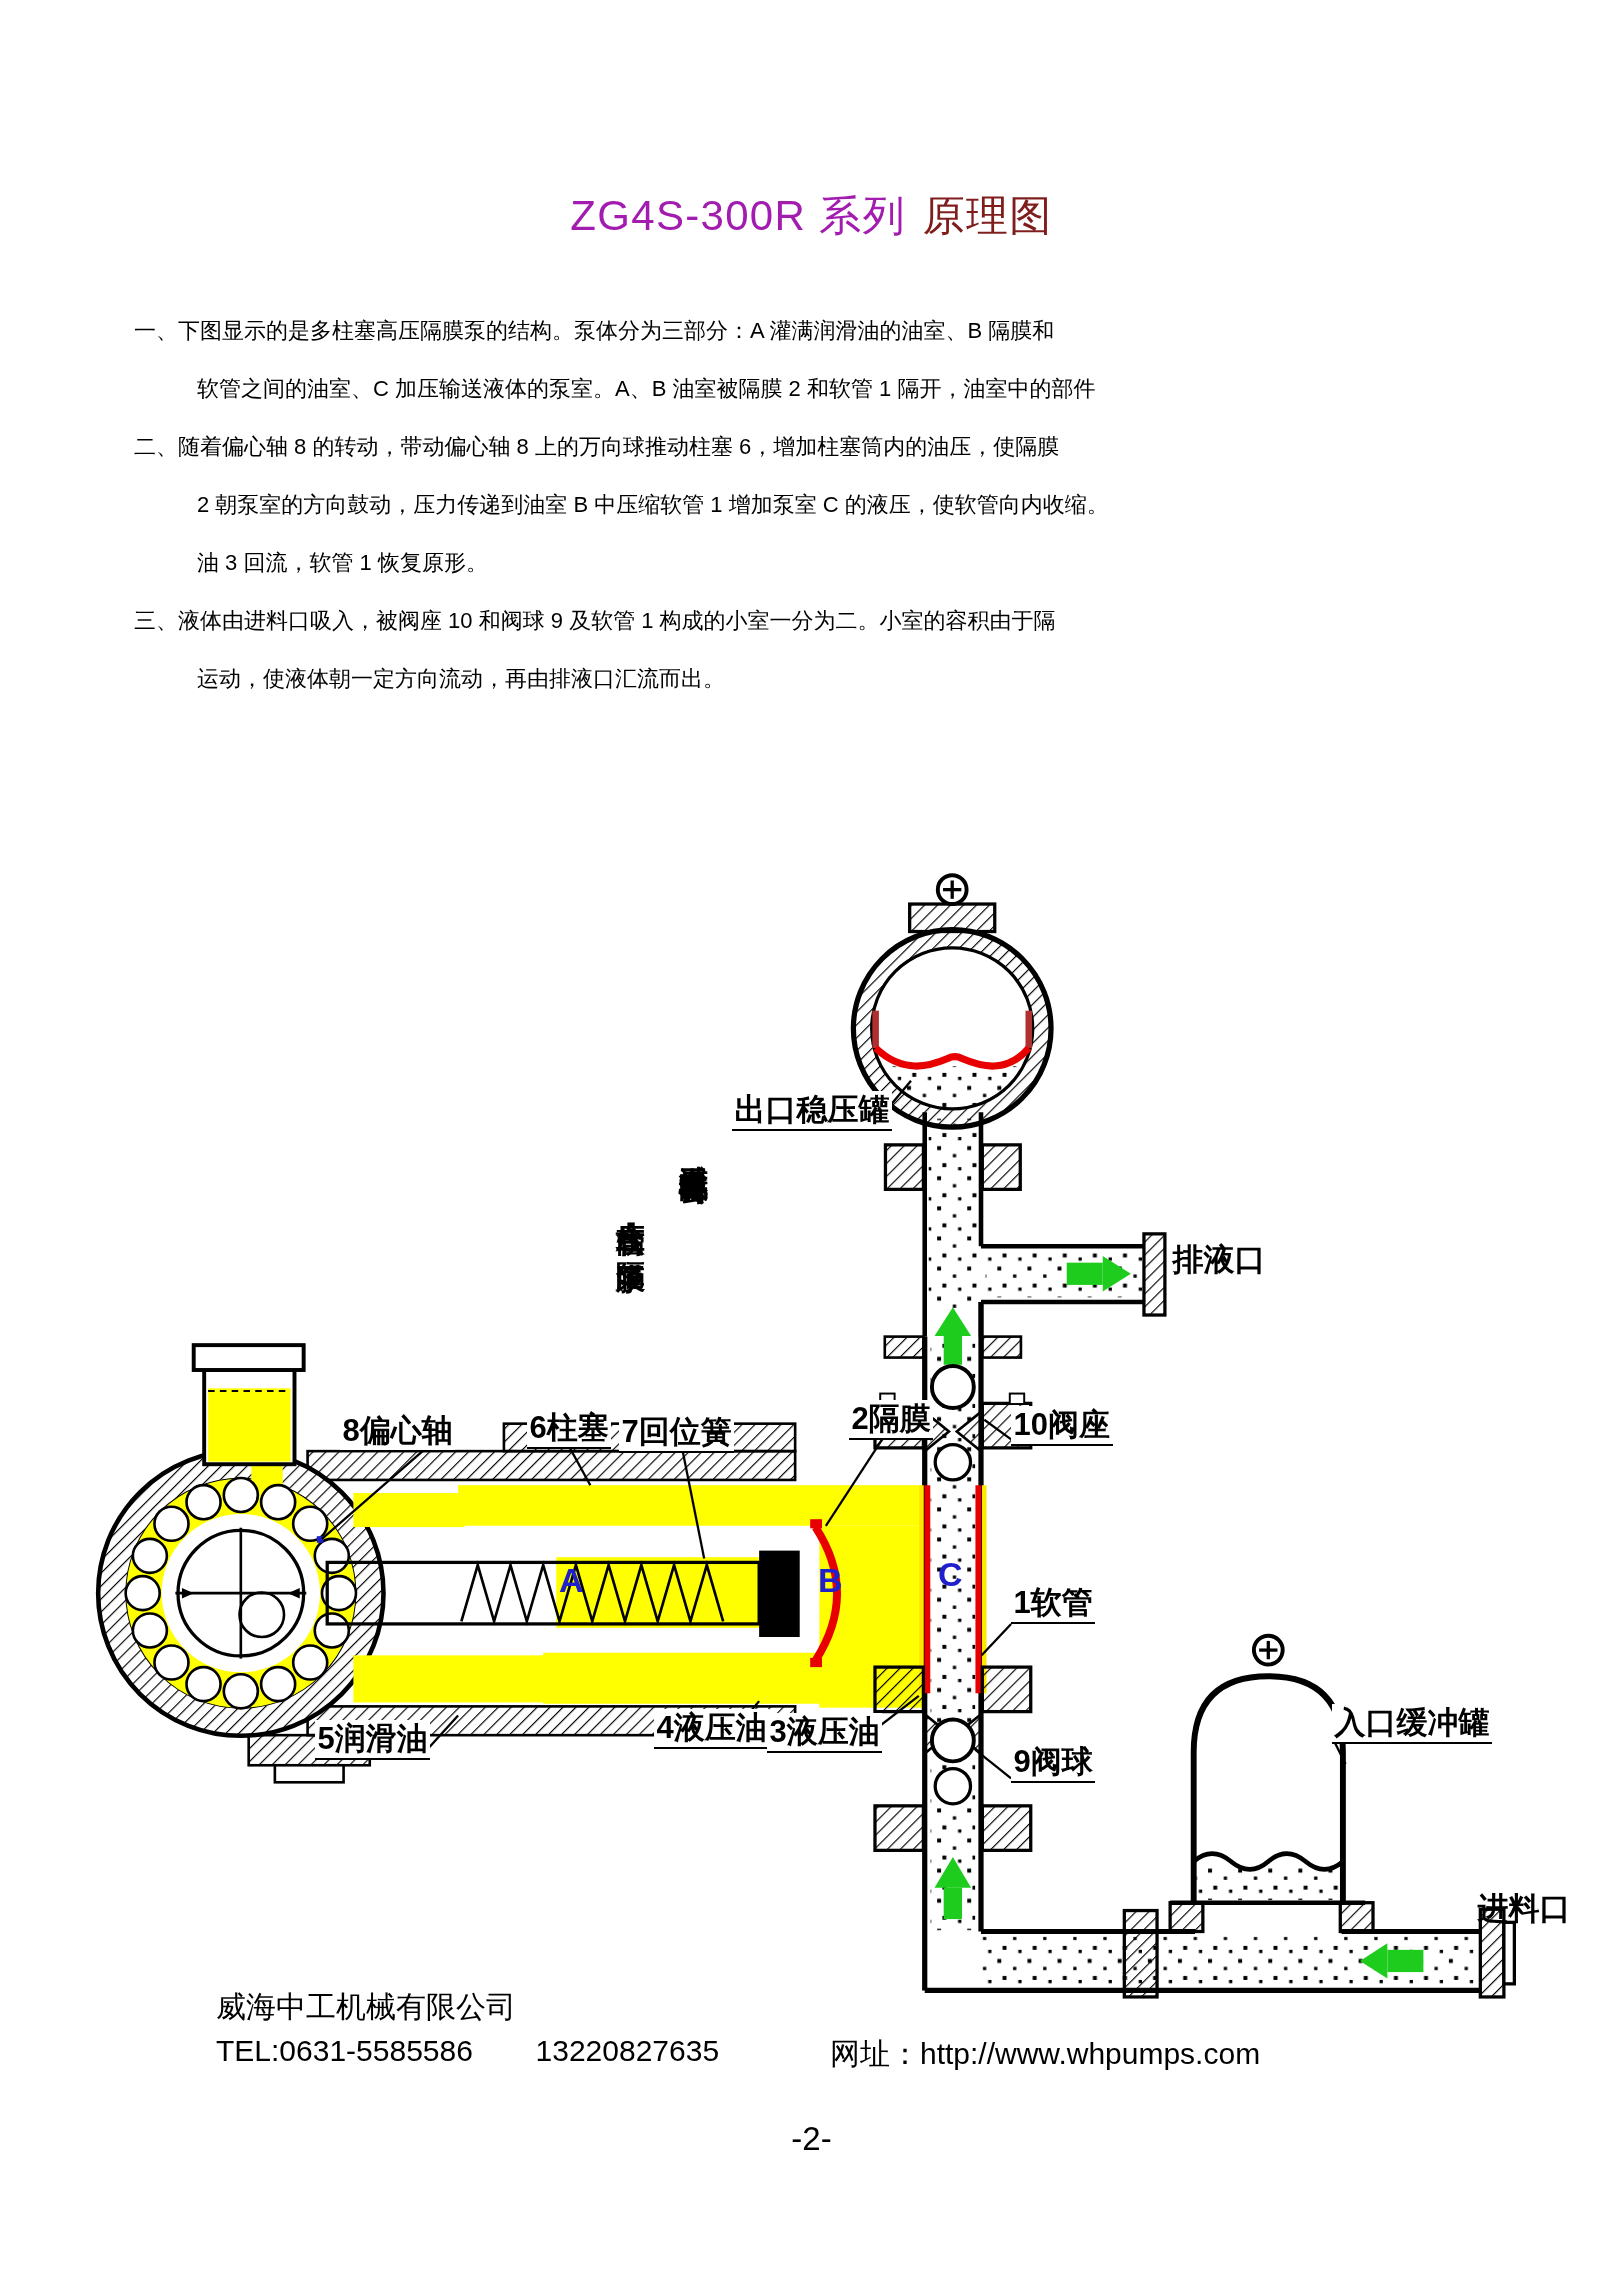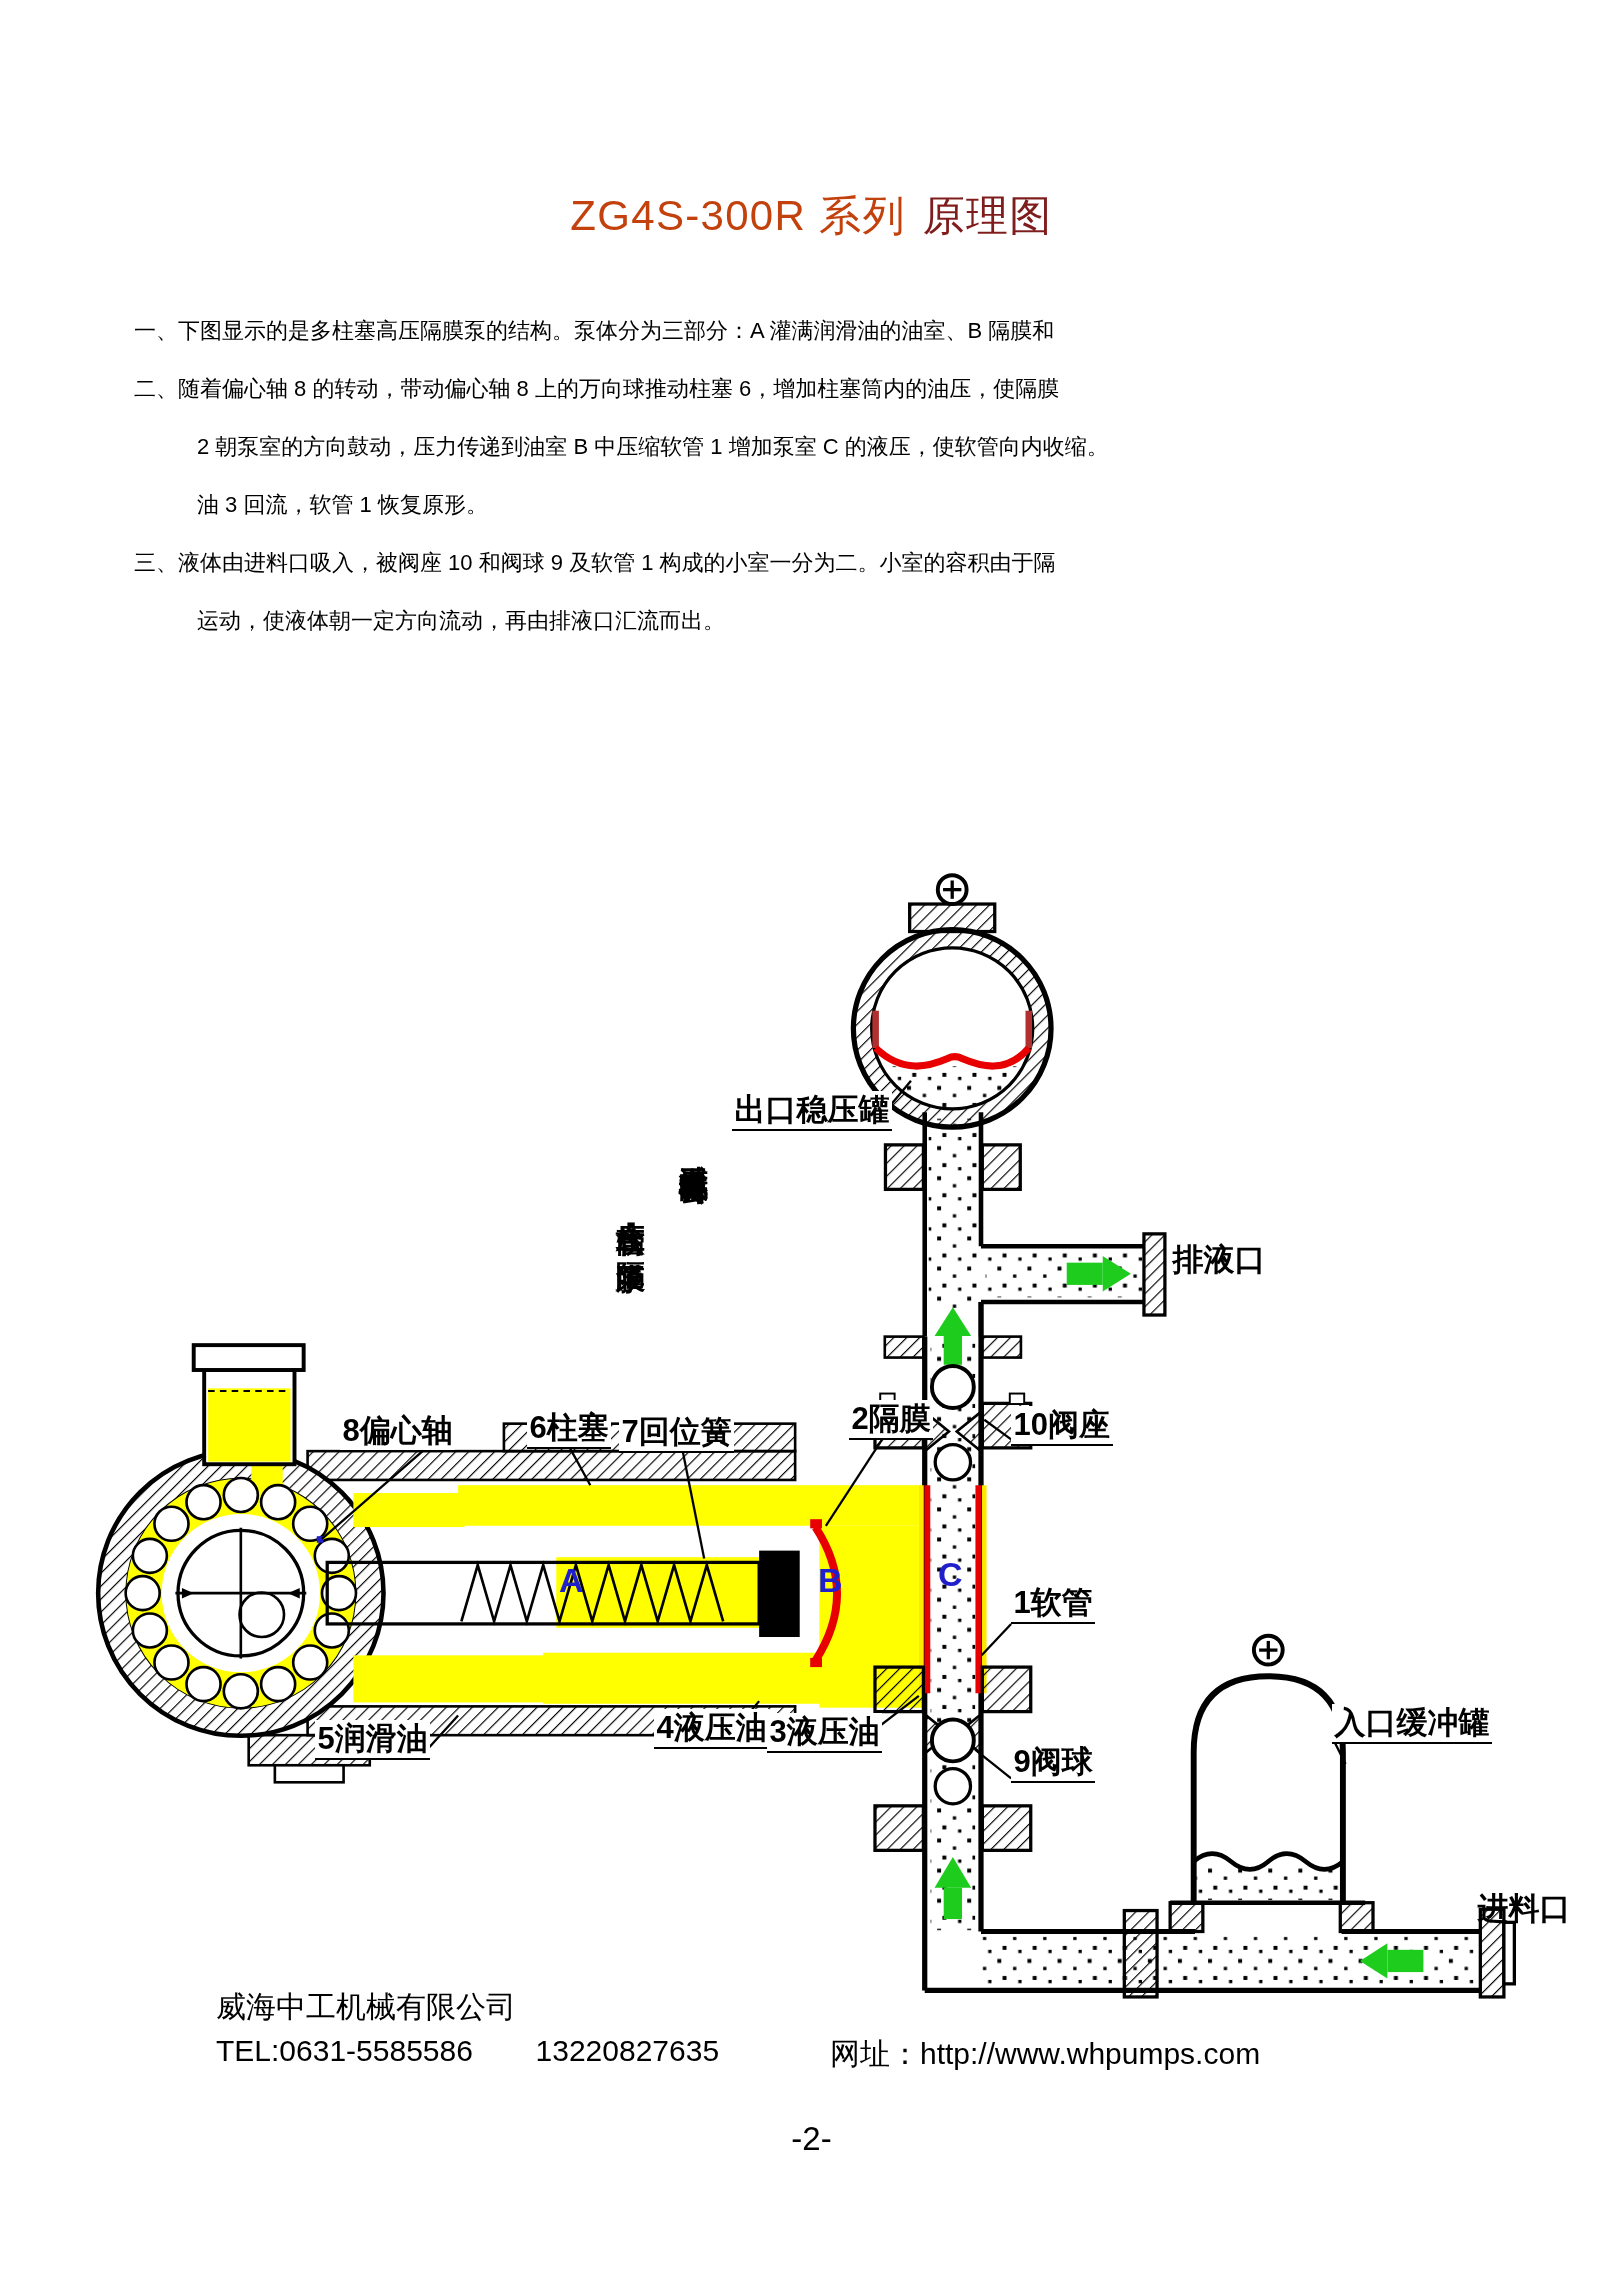--- a/index.html
+++ b/index.html
@@ -1,21 +1,21 @@
 <!DOCTYPE html>
 <html style="font-size:10.5px"><head>
 <meta charset="utf-8">
 <style>
   html,body{margin:0;padding:0;background:#888;}
   #page{position:relative;width:1623px;height:2295px;background:#fff;overflow:hidden;
         font-family:"Liberation Sans","DejaVu Sans",sans-serif;color:#000;}
   
   #title{position:absolute;top:188px;left:0;width:1623px;text-align:center;
          font-size:42px;letter-spacing:1.3px;white-space:nowrap;}
-  #title .model{color:#c2410c;}
+  #title .model{color:#a21caf;}
   #title .suffix{color:#7f1d1d;margin-left:17px;}
   
   #bodytext{position:absolute;left:134px;top:302px;width:1400px;font-size:22px;}
   .bl{height:58px;line-height:58px;white-space:nowrap;}
   .bl.cont{padding-left:63px;}
   
   .lbl{position:absolute;font-size:31px;font-weight:700;line-height:1.2;white-space:nowrap;
        border-bottom:2.6px solid #000;padding:0 2.6px 1.3px 2.6px;background:#fff;}
   .lbl.nline{border-bottom:none;background:transparent;}
   .vert{position:absolute;writing-mode:vertical-rl;text-orientation:upright;
@@ -29,20 +29,21 @@
 </head>
 <body>
 <div id="page">
 
 <div id="title">
   <span class="model">ZG4S-300R 系列</span><span class="suffix">原理图</span>
 </div>
 
 <div id="bodytext">
   <div class="bl first">一、下图显示的是多柱塞高压隔膜泵的结构。泵体分为三部分：A 灌满润滑油的油室、B 隔膜和</div>
+  <div class="bl cont">软管之间的油室、C 加压输送液体的泵室。A、B 油室被隔膜 2 和软管 1 隔开，油室中的部件</div>
   <div class="bl first">二、随着偏心轴 8 的转动，带动偏心轴 8 上的万向球推动柱塞 6，增加柱塞筒内的油压，使隔膜</div>
   <div class="bl cont">2 朝泵室的方向鼓动，压力传递到油室 B 中压缩软管 1 增加泵室 C 的液压，使软管向内收缩。</div>
   <div class="bl cont">油 3 回流，软管 1 恢复原形。</div>
   <div class="bl first">三、液体由进料口吸入，被阀座 10 和阀球 9 及软管 1 构成的小室一分为二。小室的容积由于隔</div>
   <div class="bl cont">运动，使液体朝一定方向流动，再由排液口汇流而出。</div>
 </div>
 
 <svg width="1623" height="1178" viewBox="0 0 2480 1800">
   <defs>
     <pattern id="hatch" width="14" height="14" patternUnits="userSpaceOnUse" patternTransform="rotate(45)">

